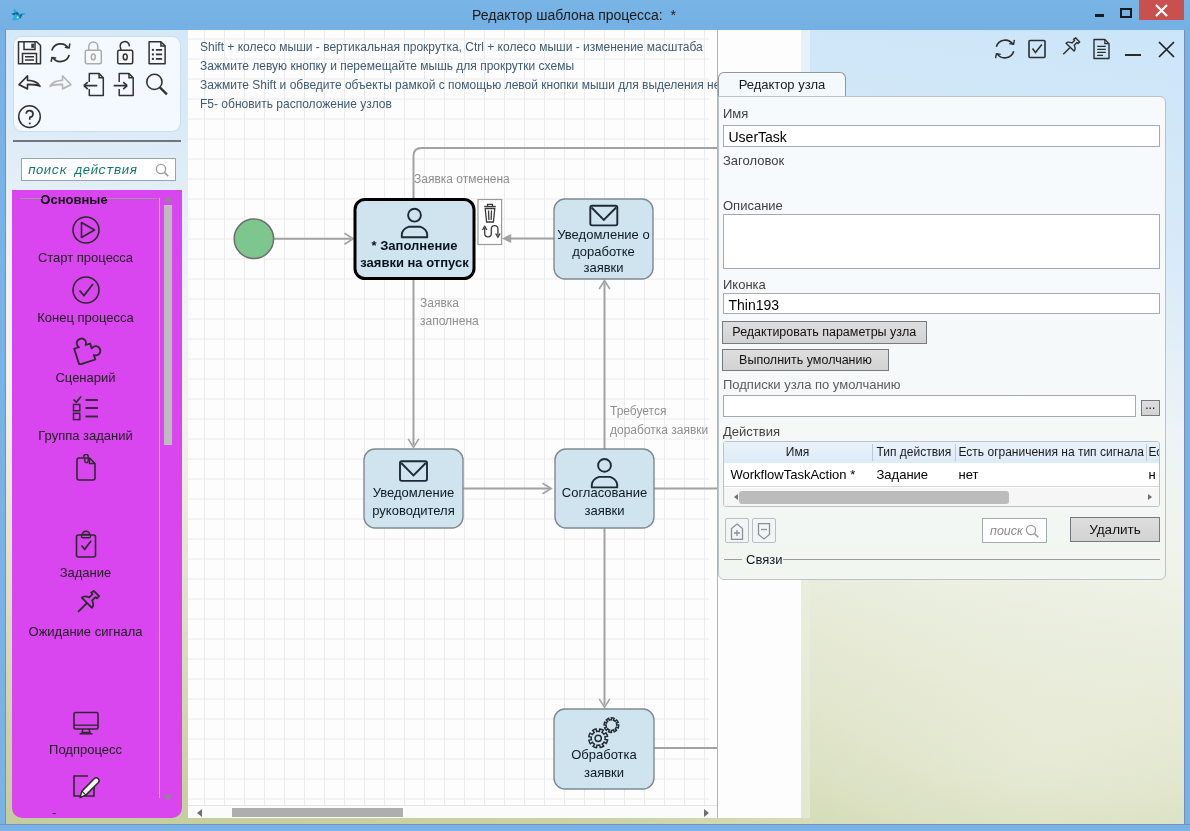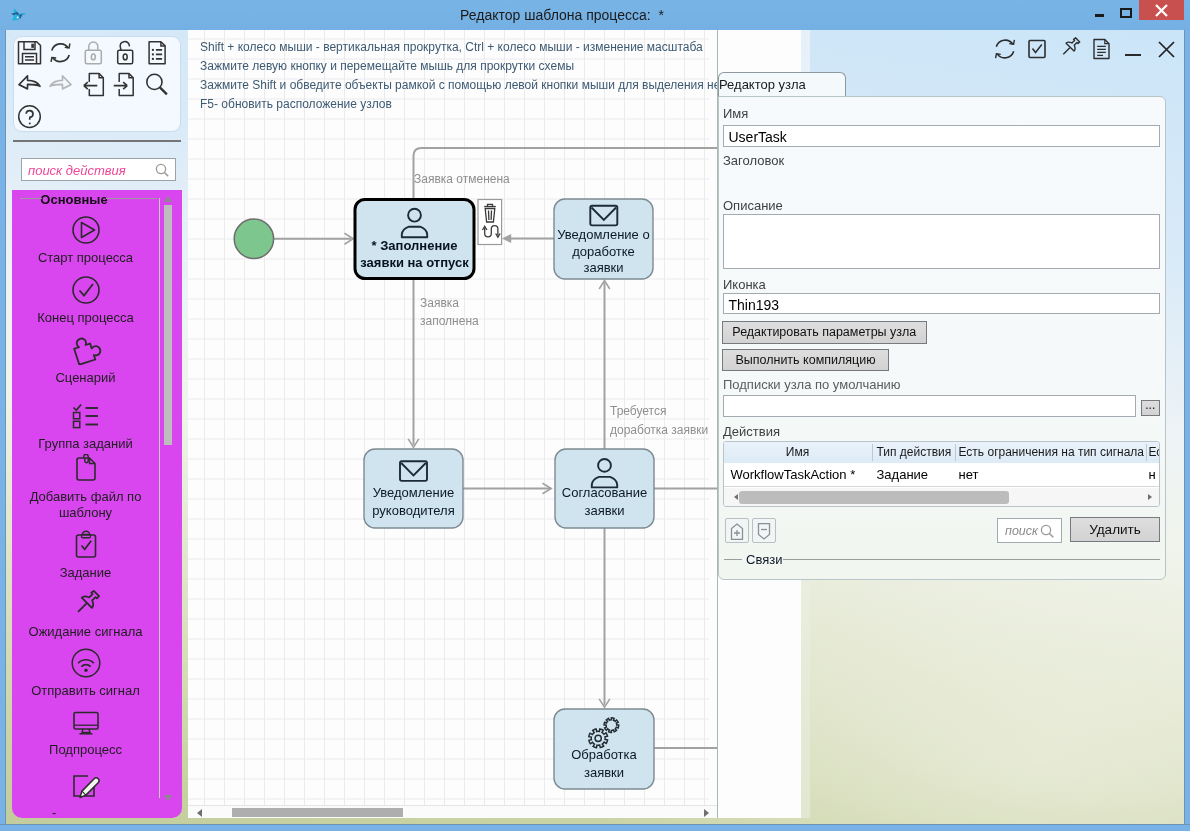--- a/index.html
+++ b/index.html
@@ -2,21 +2,21 @@
 <html><head>
 <meta charset="utf-8">
 <style>
 * { margin:0; padding:0; box-sizing:border-box; }
 html,body { width:1190px; height:831px; overflow:hidden; font-family:"Liberation Sans", sans-serif; }
 #win { position:absolute; left:0; top:0; width:1190px; height:831px; background:#7cb3e5; }
 .abs { position:absolute; }
 
 #titlebar { position:absolute; left:0; top:0; width:1190px; height:30px;
   background:linear-gradient(to bottom,#79b4e6 0%,#74b0e3 100%); }
-#title-text { position:absolute; left:4px; width:1116px; top:7px; text-align:center; font-size:14px; color:#1b1b1b; }
+#title-text { position:absolute; left:16px; width:1116px; top:7px; text-align:center; font-size:14px; color:#1b1b1b; }
 #btn-close { position:absolute; left:1139px; top:0; width:45px; height:20px; background:#c8504f; }
 #btn-close svg { position:absolute; left:15px; top:3px; }
 #ic-min { position:absolute; left:1095px; top:14px; width:9px; height:3px; background:#1a1a1a; }
 #ic-max { position:absolute; left:1120px; top:8px; width:12px; height:10px; border:2px solid #1a1a1a; background:transparent; }
 
 #bord-l { position:absolute; left:0; top:30px; width:6px; height:801px; background:#79b2e6; }
 #bord-l::after { content:""; position:absolute; right:0; top:0; width:1px; height:100%; background:#6e94b4; }
 #bord-r { position:absolute; left:1184px; top:30px; width:6px; height:801px; background:#79b2e6; }
 #bord-r::before { content:""; position:absolute; left:0; top:0; width:1px; height:100%; background:#6e94b4; }
 #bord-b { position:absolute; left:0; top:824px; width:1190px; height:7px; background:#79b2e6; }
@@ -36,45 +36,45 @@
 #c-hscroll { position:absolute; left:0; top:775px; width:529px; height:13px; background:#fbfbfb; border-top:1px solid #e6e6e6; }
 #c-hthumb { position:absolute; left:44px; top:2px; width:171px; height:9px; background:#aeaeae; }
 .tri { width:0; height:0; position:absolute; }
 
 #c-redge { position:absolute; right:0; top:0; width:9px; height:788px;
   background:linear-gradient(to bottom,#e2eef8 0%,#edf3f3 40%,#e4ead6 75%,#dce3c8 100%); opacity:0.85; }
 
 #toolbar-box { position:absolute; left:13px; top:36px; width:168px; height:96px; background:#f3f9fe; border:1px solid #cadded; border-radius:9px; }
 #tb-sep { position:absolute; left:13px; top:140px; width:168px; height:2px; background:#757575; }
 #sb-search { position:absolute; left:21px; top:158px; width:155px; height:23px; background:#fff; border:1px solid #99a4ac; }
-#sb-search .ph { position:absolute; left:6px; top:4px; font-style:italic; font-size:13px; color:#ec4899; }
+#sb-search .ph { position:absolute; left:6px; top:4px; font-style:italic; font-size:13px; color:#0f766e;font-family:Liberation Mono, monospace; }
 #sb-list { position:absolute; left:12px; top:190px; width:170px; height:628px; background:#d946ef; border-radius:0 0 10px 10px; overflow:hidden; }
 #sb-vline { position:absolute; left:147px; top:8px; width:1px; height:600px; background:#c9c9c9; }
 #sb-thumb { position:absolute; left:152px; top:15px; width:8px; height:240px; background:#bdbdbd; }
 .sb-item { position:absolute; left:0; width:147px; text-align:center; font-size:13px; color:#1e1e1e; }
 .sb-icon { display:block; margin:0 auto; }
 .sb-label { display:block; margin-top:5px; line-height:16px; }
 #sb-header { position:absolute; left:0; top:2px; width:124px; text-align:center; font-weight:bold; font-size:13px; color:#111; }
 
 #rpanel { position:absolute; left:717px; top:30px; width:467px; height:794px; }
 #rp-edge { position:absolute; left:0; top:0; width:1px; height:788px; background:#a8b8b4; }
-#rp-tab { position:absolute; left:1px; top:42px; width:128px; height:25px; background:#f4f9fc; border:1px solid #8c979e; border-bottom:none; border-radius:6px 6px 0 0; font-size:13px; color:#1a1a1a; line-height:24px; }
+#rp-tab { position:absolute; left:1px; top:42px; width:128px; height:25px; background:#f4f9fc; border:1px solid #8c979e; border-bottom:none; border-radius:6px 6px 0 0; font-size:13px; color:#1a1a1a; text-align:center; line-height:24px; }
 #rp-body { position:absolute; left:1px; top:66px; width:448px; height:484px; background:linear-gradient(to bottom,#f7fafd 0%,#f5f9f9 60%,#f2f6f0 100%); border:1px solid #b9c4c6; border-radius:0 6px 6px 6px; }
 .rp-label { position:absolute; font-size:13px; color:#414141; }
 .rp-input { position:absolute; background:#fff; border:1px solid #a3abb1; font-size:14px; color:#000; }
 .rp-input span { position:absolute; left:5px; top:3.5px; white-space:nowrap; }
 .rp-btn { position:absolute; background:linear-gradient(to bottom,#dedede,#d2d2d2); border:1px solid #757a7e; font-size:12.5px; white-space:nowrap; overflow:hidden; color:#111; text-align:center; }
 #rp-table { position:absolute; left:5.5px; top:411px; width:437.5px; height:66px; background:#fff; border:1px solid #b9c3cb; border-radius:3px; overflow:hidden; }
 #rp-thead { position:absolute; left:0; top:0; width:100%; height:21px; background:linear-gradient(to bottom,#eaf2fa,#dcebf7); font-size:12px; white-space:nowrap; color:#1a1a1a; line-height:21px; }
 .colsep { position:absolute; top:2px; width:1px; height:17px; background:#b9c9d8; }
 #rp-trow { position:absolute; left:0; top:21px; width:100%; height:24px; background:#fff; border-bottom:1px solid #d7d7d7; font-size:13px; color:#000; line-height:24px; }
 #rp-tscroll { position:absolute; left:0; top:46px; width:100%; height:20px; background:#f6f6f6; }
 #rp-tthumb { position:absolute; left:15.5px; top:3px; width:270px; height:13px; background:#bcbcbc; border-radius:3px; }
 .shield-btn { position:absolute; width:24px; height:25.5px; background:#f2f5f5; border:1px solid #b9bfc3; border-radius:2px; text-align:center; padding-top:4px; }
-#rp-search { position:absolute; left:280px; top:488px; width:64.5px; height:24.5px; background:#fff; border:1px solid #a3abb1; }
+#rp-search { position:absolute; left:265px; top:488px; width:64.5px; height:24.5px; background:#fff; border:1px solid #a3abb1; }
 #rp-search .ph { position:absolute; left:7px; top:5px; font-style:italic; font-size:12.5px; color:#8a8a8a; }
 </style>
 </head>
 <body>
 <div id="win">
   <div id="content-bg"></div>
   <div id="titlebar">
     <svg class="abs" style="left:11px;top:8px" width="15" height="14" viewBox="0 0 15 14">
       <polygon points="3.2,0.2 6.9,4.5 4.7,6.5 2.5,3.4" fill="#21b1dd"></polygon>
       <polygon points="9.4,5.3 14.7,5.0 13.2,7.0 9.9,6.7" fill="#21b1dd"></polygon>
@@ -288,65 +288,55 @@
       <span class="sb-label">Старт процесса</span>
     </div>
     <div class="sb-item" style="top:143px">
       <svg class="sb-icon" width="32" height="32" viewBox="-16 -16 32 32" stroke="#2b2b2b" fill="none">
           <g transform="rotate(-18) scale(1.12)">
             <path d="M-10,-3.5 h4.6 c-2.3,-2.9 -0.6,-6.8 3.1,-6.8 c3.7,0 5.4,3.9 3.1,6.8 h4.2 v4.6 c2.9,-2.3 6.8,-0.6 6.8,3.1 c0,3.7 -3.9,5.4 -6.8,3.1 v4.2 h-15 z" stroke-width="1.6" stroke-linejoin="round"></path>
           </g>
         </svg>
       <span class="sb-label">Сценарий</span>
     </div>
-    <div class="sb-item" style="top:211px">
+    <div class="sb-item" style="top:203px">
       <svg class="sb-icon" width="30" height="30" viewBox="-15 -15 30 30" stroke="#2b2b2b" fill="none">
           <path d="M-12.5,-8.5 l2.8,2.8 l4.8,-5.8" stroke-width="1.7"></path>
           <path d="M-0.5,-8 H12" stroke-width="1.9"></path>
           <rect x="-12.5" y="-3.5" width="6.3" height="6.3" stroke-width="1.5"></rect>
           <path d="M-0.5,0 H12" stroke-width="1.9"></path>
           <rect x="-12.5" y="5.3" width="6.3" height="6.3" stroke-width="1.5"></rect>
           <path d="M-0.5,8.5 H12" stroke-width="1.9"></path>
         </svg>
       <span class="sb-label">Группа заданий</span>
     </div>
     <div class="sb-item" style="top:264px">
       <svg class="sb-icon" width="30" height="30" viewBox="-15 -15 30 30" stroke="#2b2b2b" fill="none">
           <path d="M-9,-9 a2,2 0 0 1 2,-2 h10.5 l5.5,5.5 v14.5 a2,2 0 0 1 -2,2 h-14 a2,2 0 0 1 -2,-2 z" stroke-width="1.6" stroke-linejoin="round"></path>
           <path d="M3.5,-11 v5.5 h5.5" stroke-width="1.4"></path>
           <path d="M-2.2,-11.2 v-1.3 a2.2,2.2 0 0 1 4.4,0 v4.6 a1.7,1.7 0 0 1 -3.4,0 v-2.6" stroke-width="1.4"></path>
         </svg>
-      <span class="sb-label">Добавить файл по<br>шаблону</span>
     </div>
     <div class="sb-item" style="top:340px">
       <svg class="sb-icon" width="30" height="30" viewBox="-15 -15 30 30" stroke="#2b2b2b" fill="none">
           <rect x="-9.5" y="-10" width="19" height="22" rx="2" stroke-width="1.6"></rect>
           <path d="M-3.8,-10 a3.8,3.8 0 0 1 7.6,0" stroke-width="1.4"></path>
           <rect x="-4.4" y="-10.6" width="8.8" height="3.4" rx="1" stroke-width="1.4"></rect>
           <path d="M-4.5,0.5 l3.2,3.8 l6.5,-8.5" stroke-width="1.7"></path>
         </svg>
       <span class="sb-label">Задание</span>
     </div>
     <div class="sb-item" style="top:399px">
       <svg class="sb-icon" width="30" height="30" viewBox="-15 -15 30 30" stroke="#2b2b2b" fill="none">
           <g transform="rotate(45) scale(1.18)">
             <path d="M-3.2,-12.5 h6.4 v2.6 h-1.6 v4.1 c2.6,1 4.3,2.6 4.3,4.6 h-12.2 c0,-2 1.7,-3.6 4.3,-4.6 v-4.1 h-1.6 z" stroke-width="1.5" stroke-linejoin="round"></path>
             <path d="M0,-1 V9.5" stroke-width="1.5"></path>
           </g>
         </svg>
       <span class="sb-label">Ожидание сигнала</span>
-    </div>
-    <div class="sb-item" style="top:458px">
-      <svg class="sb-icon" width="30" height="30" viewBox="-15 -15 30 30" stroke="#2b2b2b" fill="none">
-          <circle r="13.8" stroke-width="1.5"></circle>
-          <path d="M-7.8,0.2 A10.5,10.5 0 0 1 7.8,0.2" stroke-width="1.7"></path>
-          <path d="M-4.6,3.7 A6.3,6.3 0 0 1 4.6,3.7" stroke-width="1.7"></path>
-          <circle cx="0" cy="7.2" r="1.7" fill="#2b2b2b" stroke="none"></circle>
-        </svg>
-      <span class="sb-label">Отправить сигнал</span>
     </div>
     <div class="sb-item" style="top:517px">
       <svg class="sb-icon" width="30" height="30" viewBox="-15 -15 30 30" stroke="#2b2b2b" fill="none">
           <rect x="-12" y="-9.5" width="24" height="16.5" rx="1.5" stroke-width="1.6"></rect>
           <path d="M-12,3.2 H12" stroke-width="1.3"></path>
           <path d="M-3,7 L-4,10.5 H4 L3,7" stroke-width="1.4"></path>
           <path d="M-6.5,11.8 H6.5" stroke-width="1.5"></path>
         </svg>
       <span class="sb-label">Подпроцесс</span>
     </div>
@@ -398,21 +388,21 @@
         <span>UserTask</span>
       </div>
     <div class="rp-label" style="left:6px;top:122.5px">Заголовок</div>
     <div class="rp-label" style="left:6px;top:167.5px">Описание</div>
     <div class="rp-input" style="left:5.5px;top:184px;width:437px;height:54.5px"></div>
     <div class="rp-label" style="left:6px;top:247px">Иконка</div>
     <div class="rp-input" style="left:5.5px;top:262.5px;width:437px;height:21.5px">
         <span>Thin193</span>
       </div>
     <div class="rp-btn" style="left:5px;top:291px;width:204.5px;height:22.5px;line-height:21px">Редактировать параметры узла</div>
-    <div class="rp-btn" style="left:5px;top:318.5px;width:167px;height:22.5px;line-height:21px">Выполнить компиляцию</div>
+    <div class="rp-btn" style="left:5px;top:318.5px;width:167px;height:22.5px;line-height:21px">Выполнить умолчанию</div>
     <div class="rp-label" style="left:6px;top:347px;color:#5d5d5d">Подписки узла по умолчанию</div>
     <div class="rp-input" style="left:5.5px;top:364.5px;width:413px;height:22.5px"></div>
     <div class="rp-btn" style="left:424px;top:370px;width:18.5px;height:16px;line-height:9px;font-size:12px">...</div>
     <div class="rp-label" style="left:6px;top:394px">Действия</div>
     <div id="rp-table">
       <div id="rp-thead">
         <span style="position:absolute;left:0;width:148px;text-align:center">Имя</span>
         <span style="position:absolute;left:153px">Тип действия</span>
         <span style="position:absolute;left:235px">Есть ограничения на тип сигнала</span>
         <span style="position:absolute;left:425px">Ес</span>

